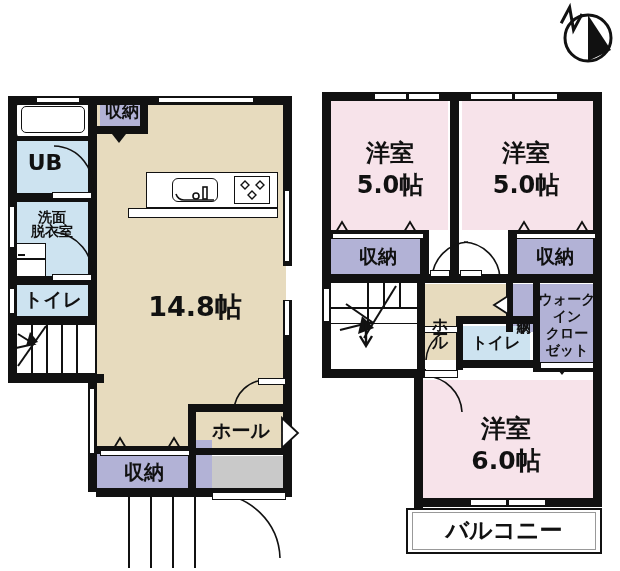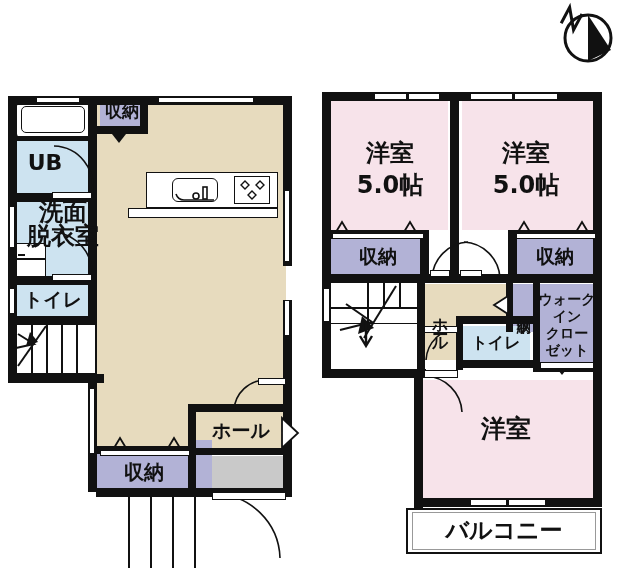--- a/index.html
+++ b/index.html
@@ -172,24 +172,25 @@
 
   <svg style="position:absolute;left:280px;top:416px;" width="22" height="34">
     <path d="M2 2 L18 17 L2 32 Z" fill="#fff" stroke="#111" stroke-width="1.8"></path>
   </svg>
 
   <div class="wall" style="left:128px;top:496px;width:2px;height:72px;"></div>
   <div class="wall" style="left:150px;top:496px;width:2px;height:72px;"></div>
   <div class="wall" style="left:172px;top:496px;width:2px;height:72px;"></div>
   <div class="wall" style="left:194px;top:496px;width:2px;height:72px;"></div>
 
+  <div class="lbl" style="left:132px;top:292px;width:126px;height:30px;font-size:27px;">14.8帖</div>
 
   <div class="lbl" style="left:20px;top:150px;width:50px;height:26px;font-size:22px;">UB</div>
 
-  <div class="lbl" style="left:24px;top:202px;width:78px;height:44px;font-size:24px;">洗面
+  <div class="lbl" style="left:13px;top:202px;width:78px;height:44px;font-size:14px;">洗面
 脱衣室</div>
 
   <div class="lbl" style="left:16px;top:287px;width:74px;height:26px;font-size:19px;">トイレ</div>
 
   <div class="lbl" style="left:100px;top:100px;width:44px;height:24px;font-size:17px;">収納</div>
 
   <div class="lbl" style="left:98px;top:459px;width:92px;height:26px;font-size:20px;">収納</div>
 
   <div class="lbl" style="left:200px;top:418px;width:82px;height:26px;font-size:19px;">ホール</div>
 
@@ -307,20 +308,21 @@
     <path d="M40 40 L40 62 M34 54 L40 64 L46 54" stroke="#111" stroke-width="2.4" fill="none"></path>
   </svg>
 
   <div class="lbl" style="left:344px;top:138px;width:92px;height:30px;font-size:24px;">洋室</div>
   <div class="lbl" style="left:338px;top:170px;width:104px;height:30px;font-size:24px;">5.0帖</div>
 
   <div class="lbl" style="left:480px;top:138px;width:92px;height:30px;font-size:24px;">洋室</div>
   <div class="lbl" style="left:474px;top:170px;width:104px;height:30px;font-size:24px;">5.0帖</div>
 
   <div class="lbl" style="left:458px;top:414px;width:96px;height:30px;font-size:25px;">洋室</div>
+  <div class="lbl" style="left:452px;top:446px;width:108px;height:30px;font-size:25px;">6.0帖</div>
 
   <div class="lbl" style="left:334px;top:245px;width:88px;height:24px;font-size:19px;">収納</div>
   <div class="lbl" style="left:518px;top:245px;width:74px;height:24px;font-size:19px;">収納</div>
 
   <div class="lbl" style="left:513px;top:286px;width:22px;height:46px;font-size:14px;
               writing-mode:vertical-rl;text-orientation:upright;">収納</div>
 
   <div class="lbl" style="left:425px;top:292px;width:30px;height:66px;font-size:16px;
               writing-mode:vertical-rl;text-orientation:upright;">ホール</div>
 

